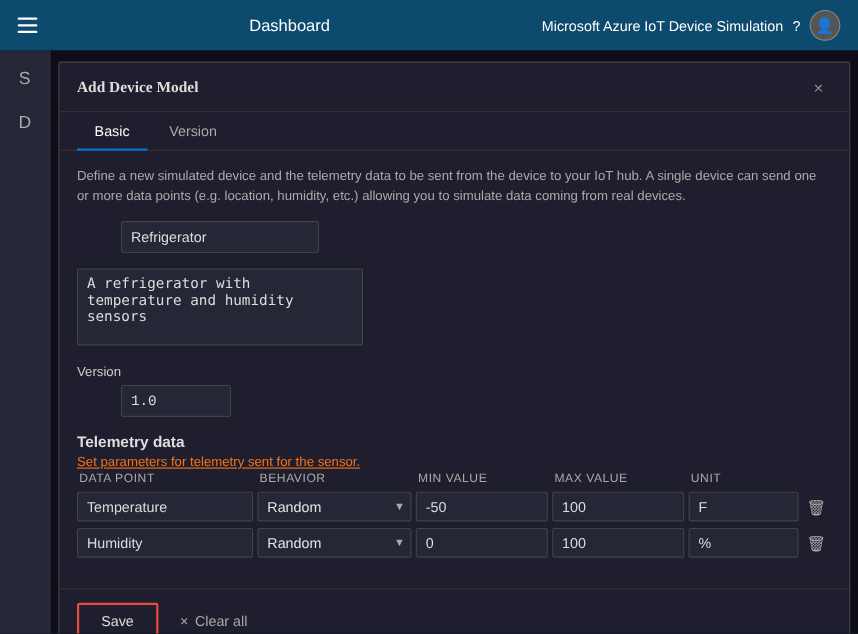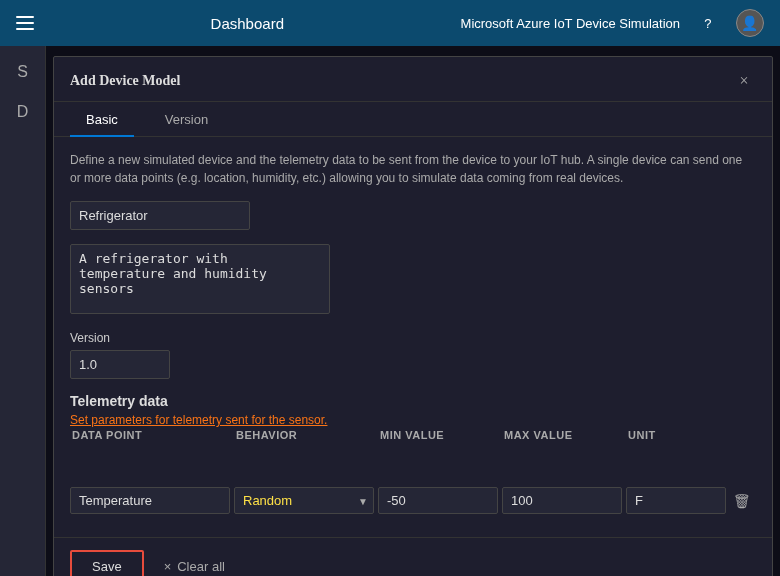--- a/index.html
+++ b/index.html
@@ -18,21 +18,21 @@
       height: 46px;
       background: #0c4a6e;
       display: flex;
       align-items: center;
       justify-content: space-between;
       padding: 0 16px;
       color: #fff;
     }
     .topbar-left { display: flex; align-items: center; gap: 12px; }
     .topbar-center { font-size: 15px; font-weight: 500; }
-    .topbar-right { display: flex; align-items: center; gap: 16px; font-size: 13px; }
+    .topbar-right { display: flex; align-items: center; font-size: 13px; }
     .topbar-right .app-name { font-size: 13px; }
     .topbar-icon {
       width: 24px; height: 24px;
       display: flex; align-items: center; justify-content: center;
       cursor: pointer; border-radius: 2px;
     }
     .user-avatar {
       width: 28px; height: 28px;
       border-radius: 50%;
       background: #555;
@@ -118,21 +118,21 @@
       color: #aaa;
       font-size: 16px;
       border-radius: 2px;
     }
 
     
     .modal-tabs {
       display: flex;
       padding: 0 16px;
       border-bottom: 1px solid #333;
-      gap: 15px;
+      gap: 4px;
     }
     .tab {
       padding: 10px 16px 8px;
       cursor: pointer;
       font-size: 13px;
       color: #aaa;
       border-bottom: 2px solid transparent;
       margin-bottom: -1px;
     }
     .tab.active {
@@ -165,23 +165,24 @@
     }
     .form-input {
       background: #252636;
       border: 1px solid #444;
       color: #ddd;
       padding: 6px 8px;
       font-size: 13px;
       border-radius: 2px;
       outline: none;
       width: 100%;
+      margin-left: 40px;
     }
     .form-input-small { width: 180px; }
-    .form-input-version { width: 100px; }
+    .form-input-version { width: 100px; font-family: Liberation Mono, monospace; }
     .form-textarea {
       background: #252636;
       border: 1px solid #444;
       color: #ddd;
       padding: 6px 8px;
       font-size: 13px;
       border-radius: 2px;
       outline: none;
       width: 260px;
       height: 70px;
@@ -208,55 +209,54 @@
     }
     .table-header {
       display: grid;
       grid-template-columns: 160px 140px 120px 120px 100px 30px;
       gap: 4px;
       margin-bottom: 6px;
       padding: 0 2px;
     }
     .table-header-cell {
       font-size: 11px;
-      font-weight: 700;
+      font-weight: 400;
       color: #aaa;
       text-transform: uppercase;
       letter-spacing: 0.5px;
     }
     .table-row {
       display: grid;
       grid-template-columns: 160px 140px 120px 120px 100px 30px;
       gap: 4px;
       margin-bottom: 6px;
       align-items: center;
     }
     .table-cell {
       display: flex;
       align-items: flex-start;
-      margin-top: 40px;
     }
     .table-input {
       background: #252636;
       border: 1px solid #444;
       color: #ddd;
       padding: 5px 8px;
       font-size: 13px;
       border-radius: 2px;
       outline: none;
       width: 100%;
     }
     .table-select-wrapper {
       position: relative;
       width: 100%;
     }
     .table-select {
       background: #252636;
       border: 1px solid #444;
-      color: #fde047;
+      color: #e5e5e5;
       padding: 5px 24px 5px 8px;
       font-size: 13px;
       border-radius: 2px;
       outline: none;
       width: 100%;
       appearance: none;
       cursor: pointer;
     }
     .select-arrow {
       position: absolute;

